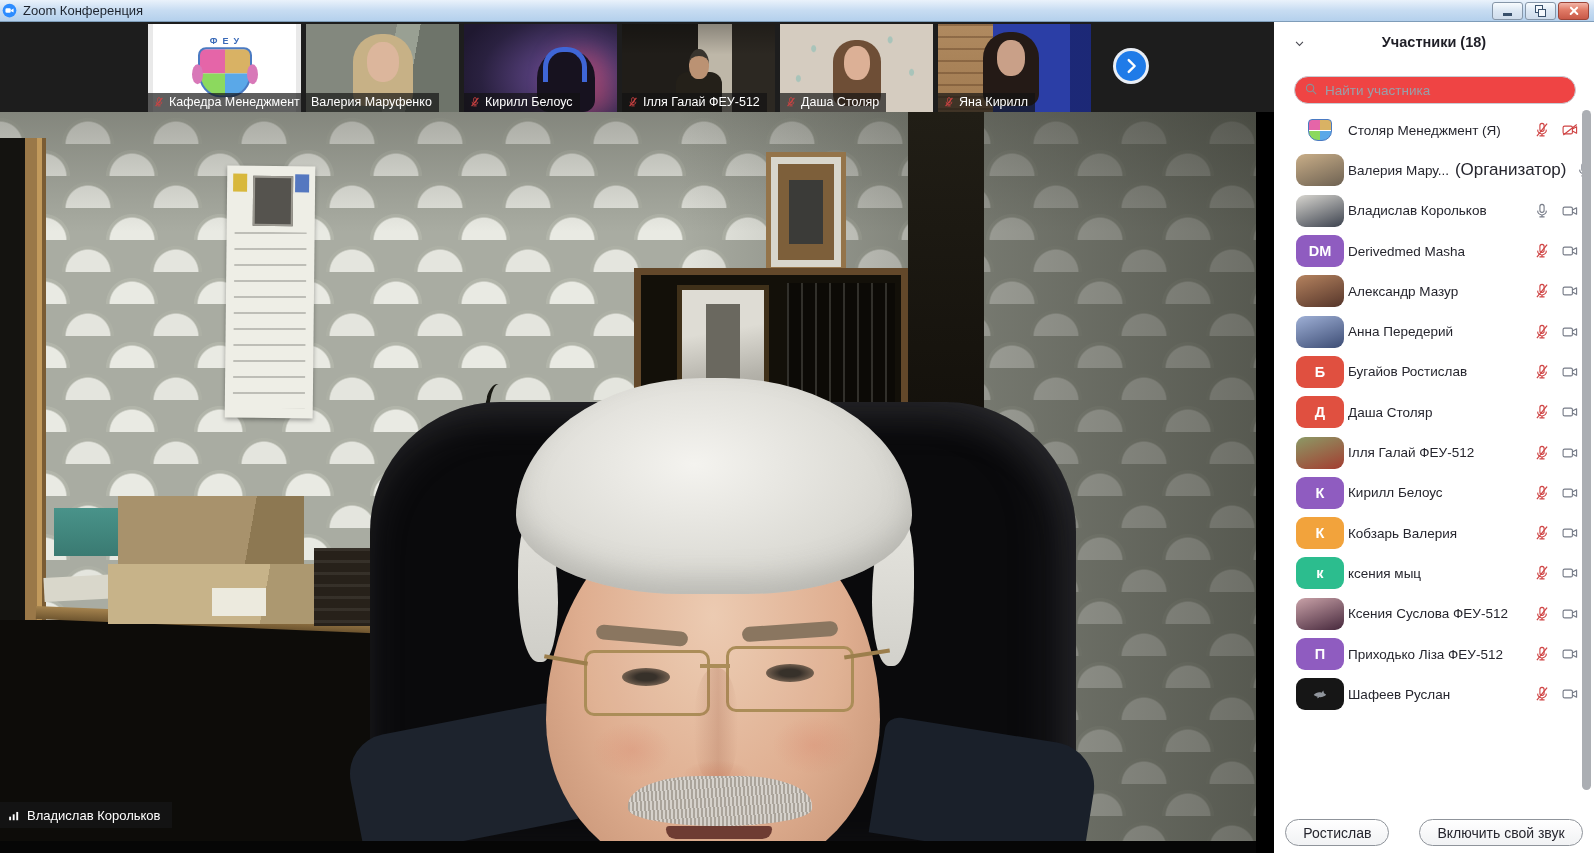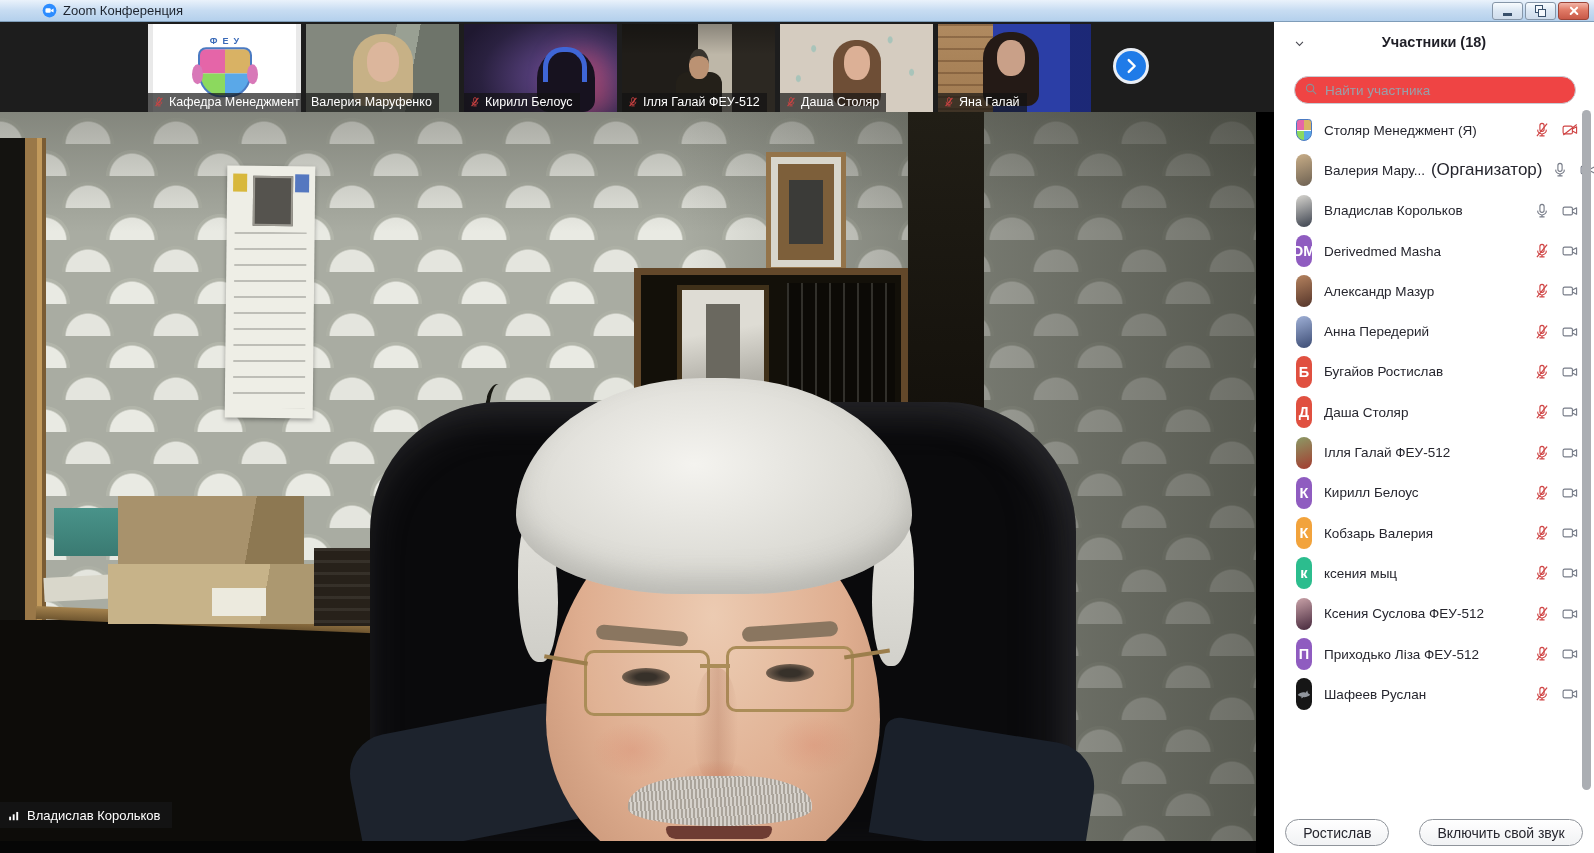--- a/index.html
+++ b/index.html
@@ -3,21 +3,21 @@
 <meta charset="utf-8">
 <style>
   html,body{margin:0;padding:0;}
   body{font-family:"Liberation Sans",sans-serif;}
   .page{position:relative;width:1594px;height:853px;overflow:hidden;background:#fff;}
   .abs{position:absolute;}
 
   
   .titlebar{position:absolute;left:0;top:0;width:1594px;height:22px;
     background:linear-gradient(#eaf2fb,#c7dcf2 50%,#b4d0ec);border-bottom:1px solid #7f9db9;
-    display:flex;align-items:center;box-sizing:border-box;padding-left:40px;}
+    display:flex;align-items:center;box-sizing:border-box;}
   .app-icon{display:flex;margin-left:2px;}
   .tb-title{font-size:13px;color:#1d242e;margin-left:6px;}
   .win-controls{position:absolute;right:5px;top:2px;display:flex;gap:2px;}
   .wbtn{width:29px;height:16px;border:1px solid #8696a8;border-radius:3px;
     background:linear-gradient(#f8fbfe,#dce7f3 50%,#cfdceb);display:flex;align-items:center;justify-content:center;position:relative;}
   .btn-min i{display:block;width:9px;height:3px;background:#39506b;margin-top:7px;}
   .btn-restore i{display:block;width:6px;height:6px;border:1px solid #39506b;background:#f4f8fc;}
   .btn-restore i:first-child{margin-right:-4px;margin-top:-4px;}
   .btn-restore i:last-child{margin-top:4px;margin-left:-1px;}
   .btn-close{background:linear-gradient(#f2b5a8,#e07a66 45%,#c85948);border-color:#9c4438;}
@@ -150,21 +150,21 @@
   .panel-header{position:relative;height:42px;padding-top:12px;display:flex;justify-content:center;box-sizing:content-box;}
   .panel-title{font-weight:bold;font-size:14.5px;color:#1f1f27;}
   .chev{position:absolute;left:18px;top:14px;cursor:pointer;display:flex;}
   .search-wrap{position:relative;margin:0 18px 0 20px;height:28px;}
   .search-input{width:100%;height:28px;border:1px solid #c9cdd4;border-radius:14px;padding:0 10px 0 30px;
     font-size:13.5px;color:#333;outline:none;box-sizing:border-box;font-family:inherit;background:#ef4444;}
   .search-input::placeholder{color:#98a0aa;}
   .search-icon{position:absolute;left:9px;top:5px;display:flex;}
   .plist{position:absolute;left:0;right:0;top:88px;bottom:43px;overflow:hidden;}
   .prow{display:flex;align-items:center;height:40.3px;padding:0 14px 0 22px;box-sizing:border-box;}
-  .avatar{width:16px;height:32px;border-radius:9px;margin-right:12px;flex:none;display:flex;align-items:center;justify-content:center;
+  .avatar{width:48px;height:32px;border-radius:9px;margin-right:4px;flex:none;display:flex;align-items:center;justify-content:center;
     color:#fff;font-weight:bold;font-size:14.5px;overflow:hidden;position:relative;}
   .pname{font-size:13.5px;color:#26262e;white-space:nowrap;}
   .prole{font-size:17px;color:#26262e;margin-left:6px;white-space:nowrap;}
   .pspace{flex:1;}
   .picon{margin-left:9px;flex:none;display:flex;}
   .scrollbar-thumb{position:absolute;right:3px;top:88px;width:9px;height:680px;border-radius:5px;background:#abaeb3;}
   .panel-footer{position:absolute;left:0;right:0;bottom:7px;display:flex;justify-content:center;gap:30px;}
   .pbtn{height:27px;padding:0 17px;border:1px solid #8f949b;border-radius:14px;background:linear-gradient(#ffffff,#f1f2f4);
     font-size:14px;color:#26262e;font-family:inherit;cursor:pointer;}
 </style>
@@ -271,21 +271,21 @@
             <div class="tscene scene-yana"></div>
             <div class="thumb-label">
               <span style="display:flex;">
                 <svg width="12" height="12" viewBox="0 0 24 24" fill="none">
                   <rect x="9.2" y="3.2" width="5.6" height="10.6" rx="2.8" stroke="#cf4343" stroke-width="1.5"></rect>
 <path d="M6.2 11.5a5.8 5.8 0 0 0 11.6 0" stroke="#cf4343" stroke-width="1.5"></path>
 <path d="M12 17.3v2.6M8.6 19.9h6.8" stroke="#cf4343" stroke-width="1.5"></path>
                   <path d="M5.2 20.2 18.8 3.6" stroke="#cf4343" stroke-width="2.2"></path>
                 </svg>
               </span>
-              <span>Яна Галай</span>
+              <span>Яна Кирилл</span>
             </div>
           </div>
         </div>
       <div class="next-btn">
         <svg width="22" height="22" viewBox="0 0 24 24" fill="none">
             <path d="M9.5 5.5 16 12l-6.5 6.5" stroke="#fff" stroke-width="2.6" stroke-linecap="round" stroke-linejoin="round"></path>
           </svg>
       </div>
     </div>
 

